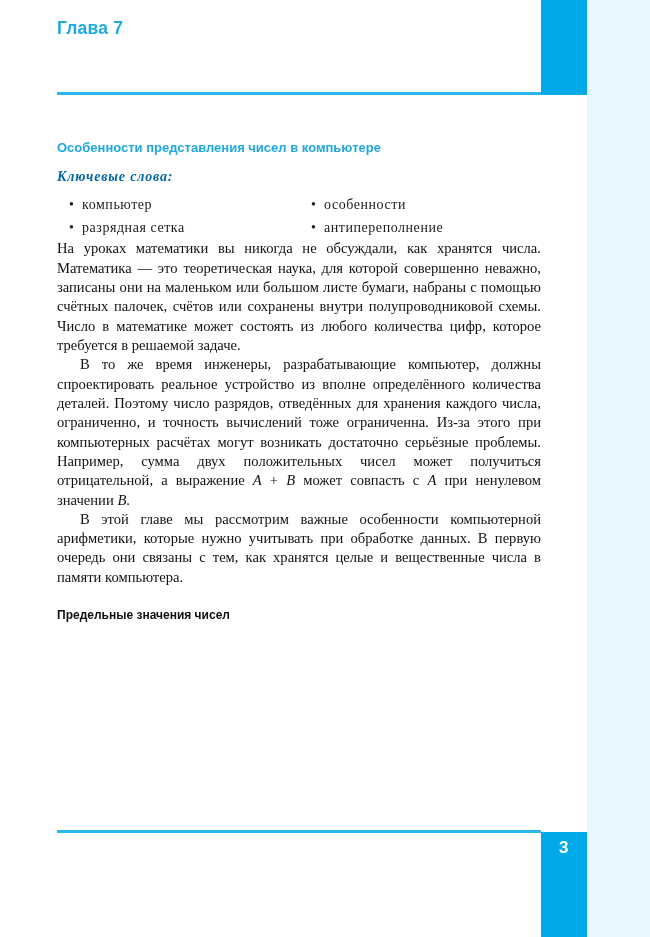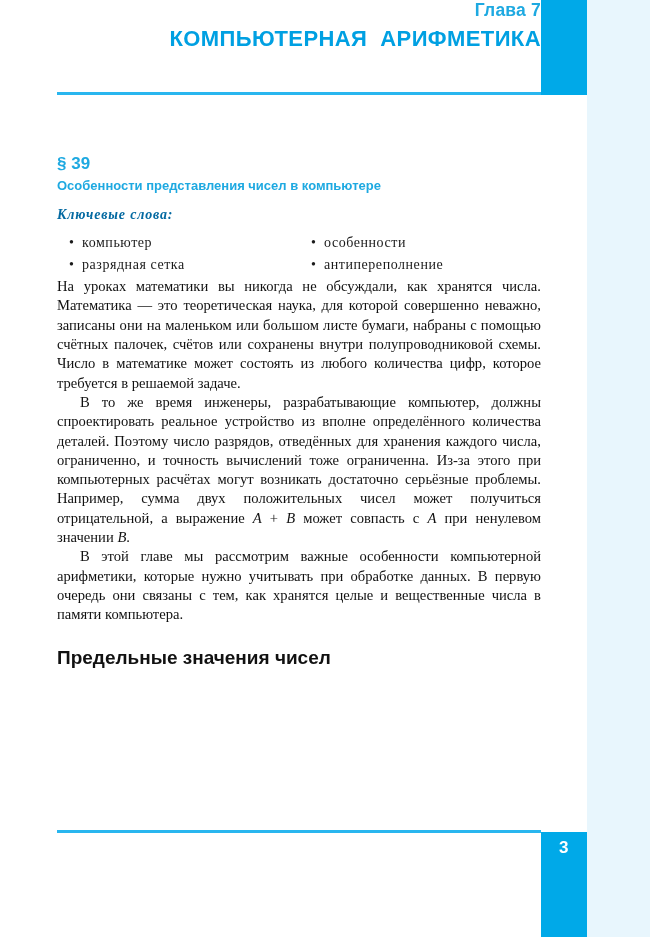--- a/index.html
+++ b/index.html
@@ -72,21 +72,21 @@
 
   
   .content {
     position: absolute;
     left: 57px;
     top: 0;
     width: 484px;
   }
 
   .chapter-block {
-    text-align: right;
+    margin-top: 18px;
   }
   .chapter-number {
     font-family: "Liberation Sans", "DejaVu Sans", sans-serif;
     font-weight: bold;
     font-size: 17.5px;
     color: #1ea9e1;
     letter-spacing: 0.2px;
     line-height: 1.2;
   }
   .chapter-title {
@@ -168,46 +168,44 @@
     text-indent: 0;
   }
   .body-text var {
     font-style: italic;
     font-family: "Liberation Serif", "DejaVu Serif", serif;
   }
 
   .subheading {
     font-family: "Liberation Sans", "DejaVu Sans", sans-serif;
     font-weight: bold;
-    font-size: 19px;
+    font-size: 12px;
     color: #111111;
     margin-top: 21px;
     margin-bottom: 12px;
     line-height: 1.25;
   }
 </style>
 </head>
 <body>
 
 <div class="tint-column"></div>
 <div class="tab-block-top"></div>
 <div class="rule-top"></div>
 <div class="rule-bottom"></div>
 <div class="page-tab"></div>
 <div class="page-number">3</div>
 
 <div class="content">
 
   <div class="chapter-block">
     <div class="chapter-number">Глава 7</div>
-    <div class="chapter-title">КОМПЬЮТЕРНАЯ  АРИФМЕТИКА</div>
   </div>
 
   <div class="section-block">
-    <div class="section-number">§ 39</div>
     <div class="section-title">Особенности представления чисел в компьютере</div>
   </div>
 
   <div class="keywords-label">Ключевые  слова:</div>
 
   <div class="keywords-grid">
     <div class="keywords-col">
       <div class="keyword-item">
         <span class="bullet">•</span>
         <span>компьютер</span>

